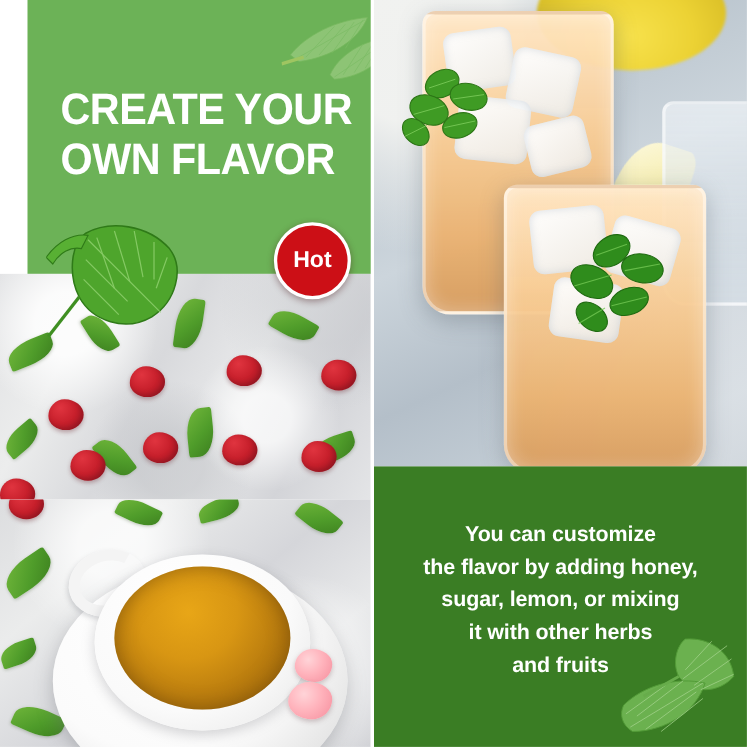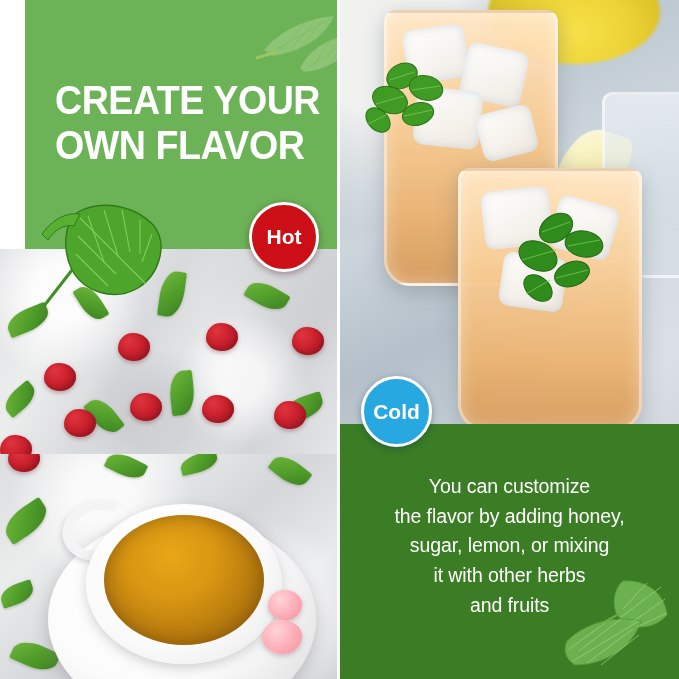--- a/index.html
+++ b/index.html
@@ -169,21 +169,21 @@
   }
   #panel-copy .copy-text {
     position: absolute;
     left: 0; top: 48px;
     width: 339px;
     padding: 0 16px;
     box-sizing: border-box;
     color: #ffffff;
     text-align: center;
     font-family: "Liberation Sans Narrow", "Liberation Sans", sans-serif;
-    font-weight: normal;
+    font-weight: bold;
     font-size: 19.5px;
     line-height: 1.52;
     letter-spacing: -0.1px;
     white-space: pre-line;
   }
   #leaf-copy { right: 6px; bottom: 4px; width: 112px; height: 102px; opacity: 0.85; }
 
   
   .badge {
     position: absolute;
@@ -394,18 +394,15 @@
         <path d="M40 92 L78 62"></path>
           <path d="M8 76 L44 50"></path>
       </g>
       <path d="M56 42 L24 60" stroke="#6fb552" stroke-width="2.5" fill="none"></path>
     </svg>
   </div>
 
   <div class="badge" id="badge-hot">
     <span>Hot</span>
   </div>
-  <div class="badge" id="badge-cold">
-    <span>Cold</span>
-  </div>
 
   <div class="divider-v"></div>
 </div>
 
 </body></html>

